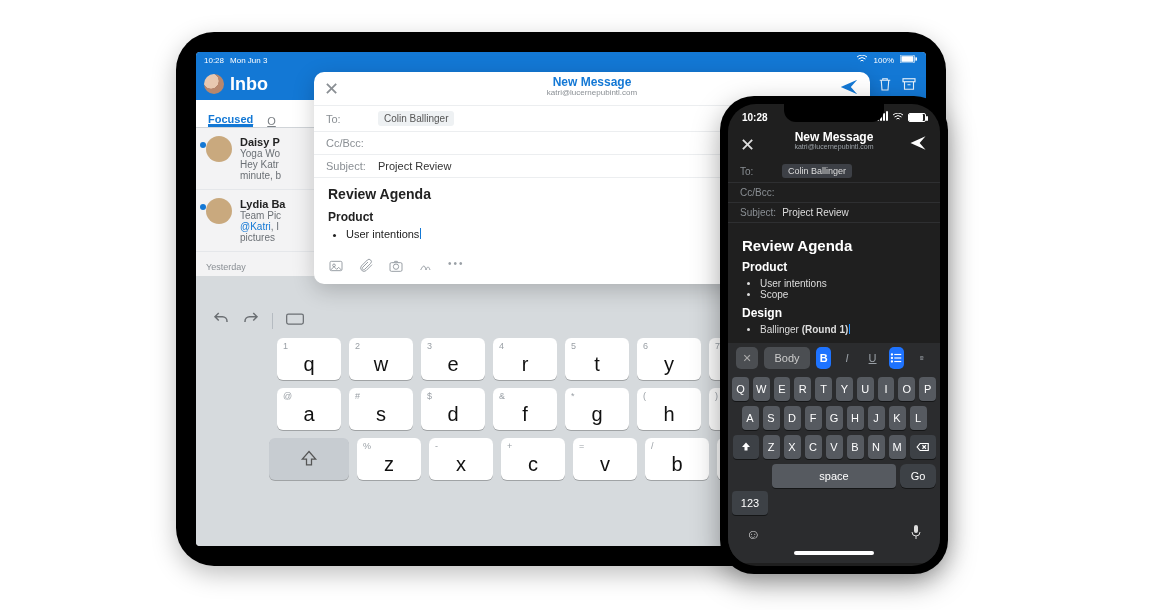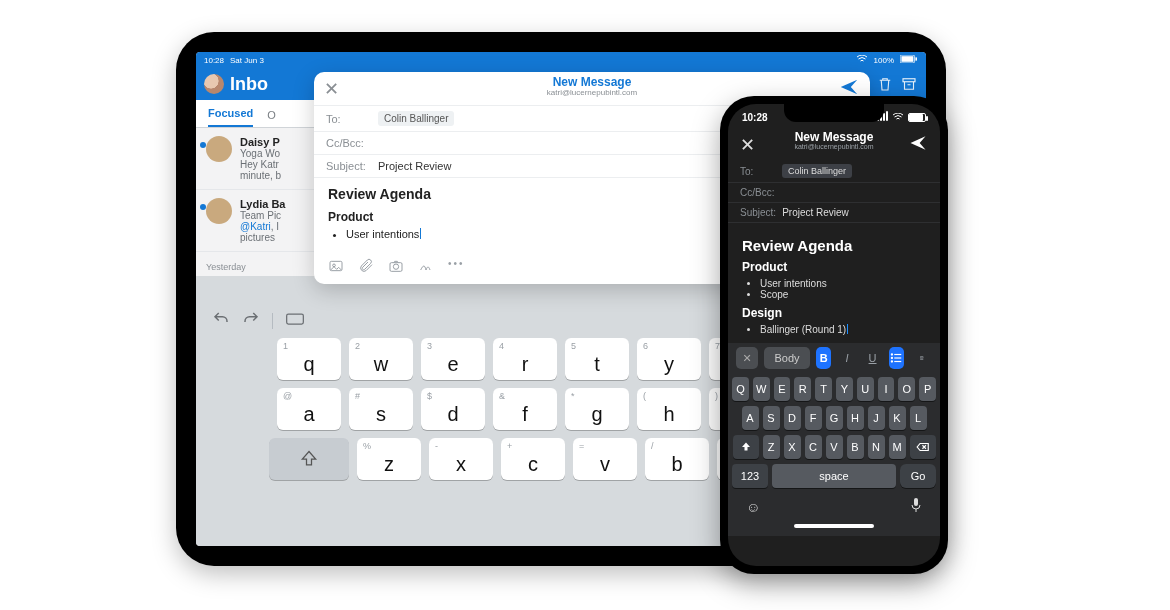--- a/index.html
+++ b/index.html
@@ -66,21 +66,21 @@
   }
   .ipad-tabs {
     height: 28px;
     background:#fff;
     display:flex; align-items:flex-end;
     border-bottom:1px solid #d0d4d8;
     font-size:11px;
     gap: 14px;
     padding: 0 12px;
   }
-  .ipad-tabs .tab { padding-bottom:6px; color:#7a7f84;}
+  .ipad-tabs .tab { color:#7a7f84;text-decoration:underline;}
   .ipad-tabs .tab.active { color:#1378d5; font-weight:600; border-bottom:2px solid #1378d5;}
   .msg-list { background:#f3f3f4; flex:0 0 auto; }
   .msg-item {
     display:flex; gap:8px; padding:8px 10px;
     border-bottom:1px solid #e5e7ea;
     position:relative;
     font-size:10px;
     color:#6b7075;
   }
   .msg-item::before {
@@ -233,21 +233,21 @@
     border-bottom:1px solid #2e2f31;
     font-size:10px;
   }
   .iph-lbl { color:#8a8f94; min-width:36px;}
   .iph-chip { background:#3d4046; color:#ddd; padding:2px 6px; border-radius:3px; font-size:9px;}
   .iph-subj-val { color:#ddd; }
   .iph-body { padding:8px 14px; font-size:11px;}
   .iph-body h3 { font-size:15px; font-weight:800; margin:6px 0;}
   .iph-body .sec { font-size:12px; font-weight:700; margin-top:6px;}
   .iph-body ul { margin:4px 0 0 18px; color:#ddd; font-size:10px;}
-  .iph-body .bolded { font-weight:400;margin-top:20px;}
+  .iph-body .bolded { font-weight:700;margin-top:20px;}
   .iph-body .cur::after { content:""; display:inline-block; width:1px; height:10px; background:#1e90ff; vertical-align:-1px; margin-left:1px;}
 
   
   .fmt {
     display:flex; align-items:center; gap:6px;
     padding:4px 8px;
     background:#2b2c2e;
   }
   .fmt .pill {
     height:22px; border-radius:5px; display:flex; align-items:center; justify-content:center;
@@ -270,21 +270,21 @@
   .dkey {
     background:#565a60; color:#fff;
     border-radius:4px;
     height:24px; width:17px;
     display:flex; align-items:center; justify-content:center;
     font-size:11px;
     box-shadow: 0 1px 0 rgba(0,0,0,.5);
   }
   .dkey.dark { background:#3d4146;}
   .dkey.wide { width:26px; font-size:10px;}
-  .dkey.num { width:36px;}
+  .dkey.num { width:36px;margin-top:27px;}
   .dkey.space { flex:1;}
   .dkey.go { width:36px;border-radius:6px;}
   .iph-kb-bottom {
     display:flex; justify-content:space-between; align-items:center;
     padding:4px 14px;
     font-size:14px; color:#ddd;
   }
   .home-ind {
     width:80px; height:4px; background:#fff; border-radius:3px;
     margin:4px auto 0;
@@ -292,21 +292,21 @@
 
 </style>
 </head>
 <body>
 
 <div class="ipad">
   <div class="ipad-screen">
 
     <div class="ipad-status">
       <span>10:28</span>
-      <span>Sat Jun 3</span>
+      <span>Mon Jun 3</span>
       <span class="spacer"></span>
       <span>
         <svg width="12" height="8" viewBox="0 0 24 16">
             <path d="M2 4 Q12 -4 22 4 M5 8 Q12 2 19 8 M9 12 Q12 9 15 12" stroke="#fff" stroke-width="2" fill="none"></path>
           </svg>
       </span>
       <span>100%</span>
       <span>
         <svg width="18" height="8" viewBox="0 0 22 10">
             <rect x="0" y="0" width="18" height="10" rx="2" fill="none" stroke="#fff"></rect>

